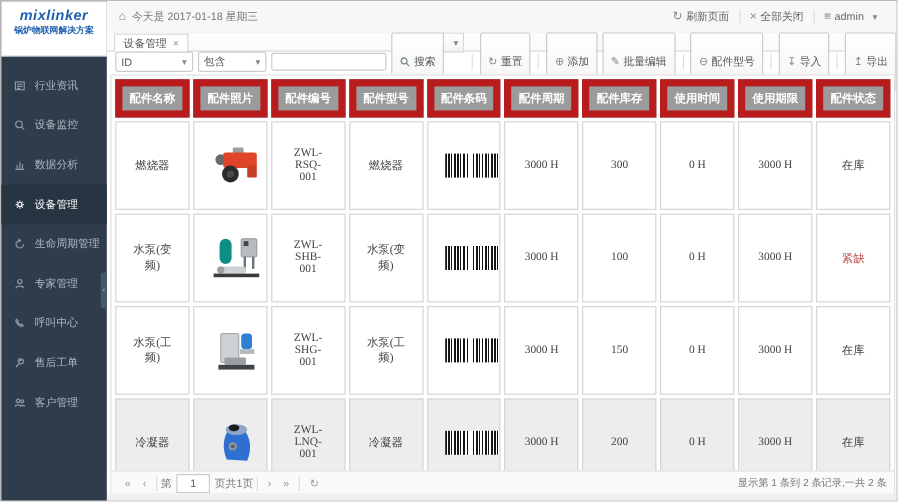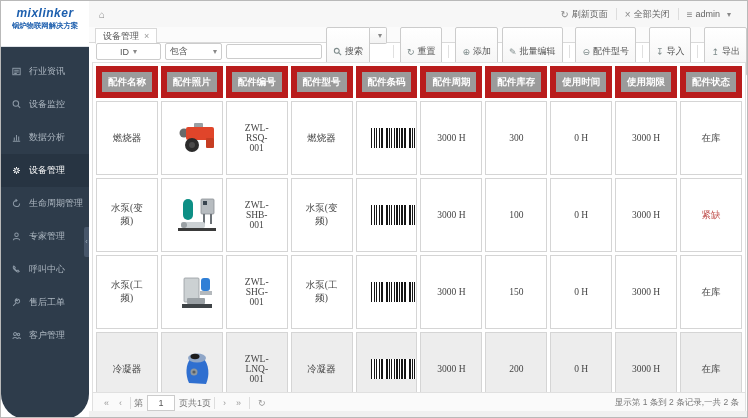--- a/index.html
+++ b/index.html
@@ -1,19 +1,19 @@
 <!DOCTYPE html>
 <html><head>
 <meta charset="utf-8">
 <style>
   html,body{margin:0;padding:0;background:#e8e8e8;}
   .screen{position:relative;width:748px;height:418px;background:#ffffff;border:1px solid #b9b9b9;
     box-sizing:border-box;overflow:hidden;font-family:"Liberation Sans","DejaVu Sans",sans-serif;color:#555;}
   
-  .sidebar{position:absolute;left:0;top:0;width:88px;height:418px;background:#2e3c4b;z-index:3;border-radius:25px;}
+  .sidebar{position:absolute;left:0;top:0;width:88px;height:418px;background:#2e3c4b;z-index:3;}
   .logo-block{height:46px;background:#ffffff;text-align:center;padding-top:5px;box-sizing:border-box;border-bottom:1px solid #dfe3e8;}
   .brand{font-size:12px;font-weight:bold;font-style:italic;color:#1d5fae;letter-spacing:.5px;line-height:14px;}
   .brand-sub{font-size:8px;font-weight:bold;color:#1d5fae;line-height:11px;transform:scale(.92);}
   .menu{padding-top:8px;}
   .menu-item{height:33px;display:flex;align-items:center;padding-left:10px;color:#aeb8c2;font-size:9px;cursor:pointer;}
   .menu-item .micon{width:12px;height:12px;margin-right:6px;flex:0 0 12px;color:#8b98a5;}
   .menu-item.active{background:#273442;color:#ffffff;}
   .menu-item.active .micon{color:#ffffff;}
   .micon svg{width:11px;height:11px;display:block;}
   .collapse-handle{position:absolute;right:0;top:226px;width:5px;height:30px;background:#47566a;border-radius:2px 0 0 2px;
@@ -29,21 +29,21 @@
   .glyph{font-size:10px;color:#888;}
   
   .tabstrip{position:absolute;left:0;top:26px;right:0;height:15px;background:#fbfbfb;border-bottom:1px solid #d9d9d9;}
   .tab{position:absolute;left:6px;top:1px;height:14px;background:#ffffff;border:1px solid #d9d9d9;border-bottom:1px solid #fff;
     display:flex;align-items:center;padding:0 7px;font-size:9px;color:#555;gap:5px;cursor:pointer;}
   .tab-close{color:#999;font-size:9px;cursor:pointer;}
   
   .toolbar{position:absolute;left:0;top:41px;right:0;height:19px;display:flex;align-items:center;padding-left:7px;gap:4px;}
   .fake-select{height:15px;border:1px solid #ccc;border-radius:2px;background:#fff;display:flex;align-items:center;
     font-size:9px;color:#555;padding:0 4px;justify-content:space-between;cursor:pointer;}
-  .sel-field{width:58px;justify-content:center;}
+  .sel-field{width:58px;}
   .sel-op{width:50px;}
   .caret{font-size:8px;color:#888;margin-left:4px;}
   .search-input{width:88px;height:13px;border:1px solid #ccc;border-radius:2px;font-size:9px;padding:0 3px;color:#444;}
   .btn{height:15px;border:1px solid #ccc;border-radius:2px;background:linear-gradient(#ffffff,#f3f3f3);
     display:flex;align-items:center;font-size:9px;color:#555;padding:16px 6px;gap:3px;cursor:pointer;white-space:nowrap;}
   .btn .bico{font-size:9px;color:#7d8a8a;}
   .btngroup{display:flex;}
   .btngroup .btn:first-child{border-radius:2px 0 0 2px;}
   .btngroup .btn.split{border-left:none;border-radius:0 2px 2px 0;padding:0 4px;}
   .tb-sep{width:1px;height:13px;background:#e0e0e0;margin:0 2px;}
@@ -160,20 +160,21 @@
       </div>
     </div>
     <div class="collapse-handle">‹</div>
   </div>
 
   <div class="main">
 
     <div class="topbar">
       <div class="topbar-left">
         <span class="glyph">⌂</span>
+        <span>今天是 2017-01-18 星期三</span>
       </div>
       <div class="topbar-right">
         <div class="top-act">
           <span class="glyph">↻</span>
           <span>刷新页面</span>
         </div>
         <div class="top-sep"></div>
         <div class="top-act">
           <span class="glyph">×</span>
           <span>全部关闭</span>

